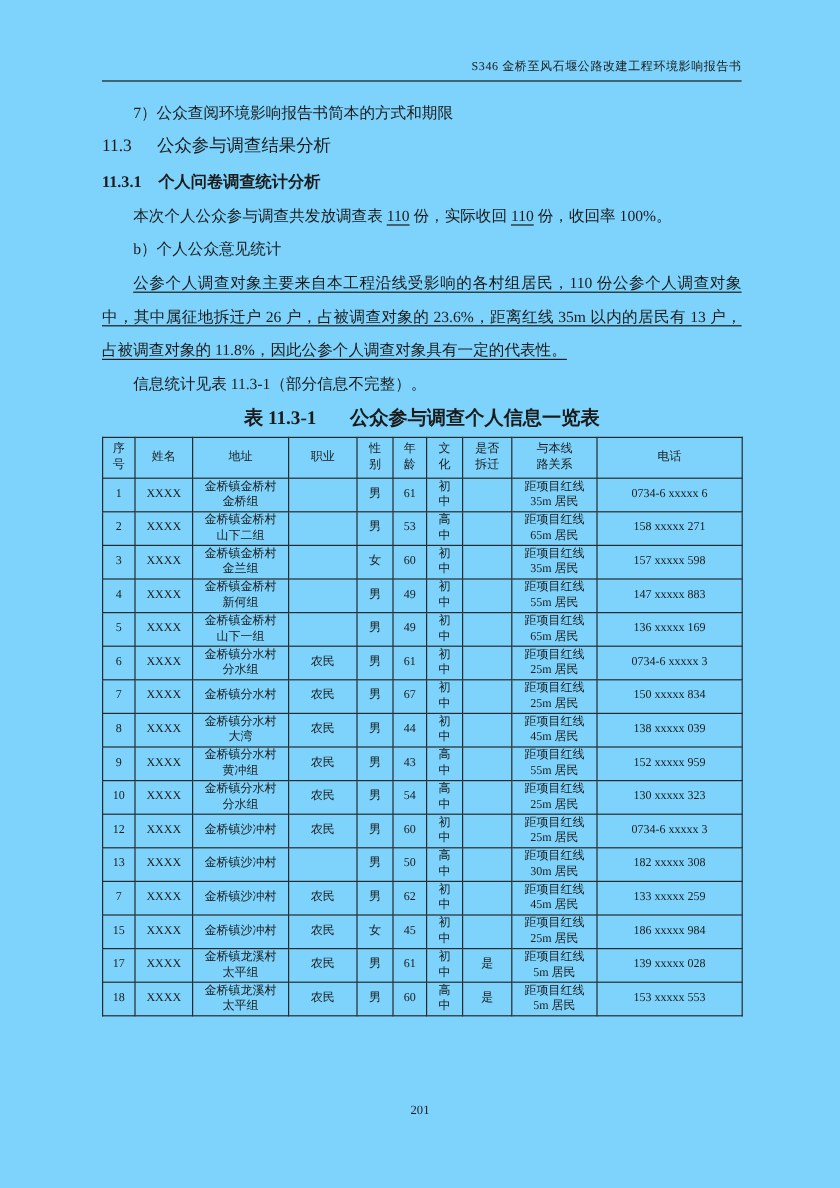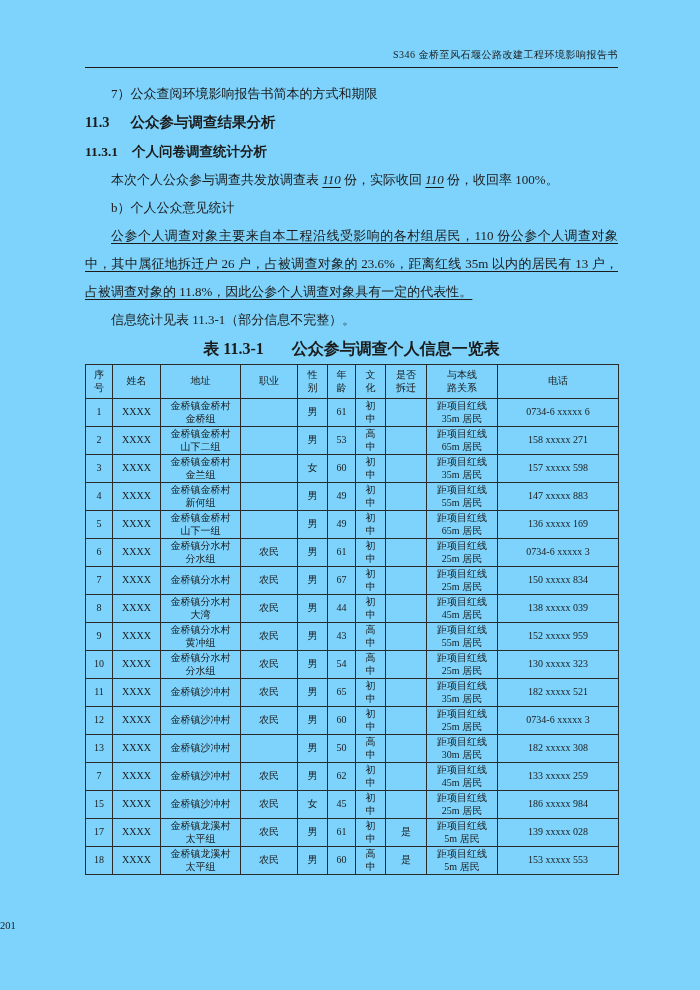--- a/index.html
+++ b/index.html
@@ -40,26 +40,25 @@
   .justify { text-align: justify; text-align-last: left; }
   .u-all {
     text-decoration: underline;
     text-decoration-thickness: 1px;
     text-underline-offset: 3px;
   }
   .u {
     text-decoration: underline;
     text-decoration-thickness: 1px;
     text-underline-offset: 3px;
-    font-style: italic;
   }
   h2.section {
     margin: 0;
     font-size: 14.5px;
-    font-weight: bold;
+    font-weight: normal;
     line-height: 29px;
   }
   h2.section .sec-num { margin-right: 21px; }
   h3.subsection {
     margin: 0;
     font-size: 13.5px;
     font-weight: bold;
     line-height: 29px;
   }
   h3.subsection .sec-num { margin-right: 14px; }
@@ -88,21 +87,21 @@
     padding: 1px;
     overflow: hidden;
   }
   table.survey thead tr { height: 34px; }
   table.survey tbody tr { height: 28px; }
   .footer-pagenum {
     position: absolute;
     top: 920px;
     left: 0;
     width: 700px;
-    text-align: left;
+    text-align: center;
     font-size: 10.5px;
   }
 </style>
 </head>
 <body>
 
 <div class="page">
 
   <div class="running-header">
     <span>S346 金桥至风石堰公路改建工程环境影响报告书</span>
@@ -309,34 +308,20 @@
             <td>男</td>
             <td>54</td>
             <td>高
 中</td>
             <td></td>
             <td>距项目红线
 25m 居民</td>
             <td>130 xxxxx 323</td>
           </tr>
           <tr>
-            <td>11</td>
-            <td>XXXX</td>
-            <td>金桥镇沙冲村</td>
-            <td>农民</td>
-            <td>男</td>
-            <td>65</td>
-            <td>初
-中</td>
-            <td></td>
-            <td>距项目红线
-35m 居民</td>
-            <td>182 xxxxx 521</td>
-          </tr>
-          <tr>
             <td>12</td>
             <td>XXXX</td>
             <td>金桥镇沙冲村</td>
             <td>农民</td>
             <td>男</td>
             <td>60</td>
             <td>初
 中</td>
             <td></td>
             <td>距项目红线

